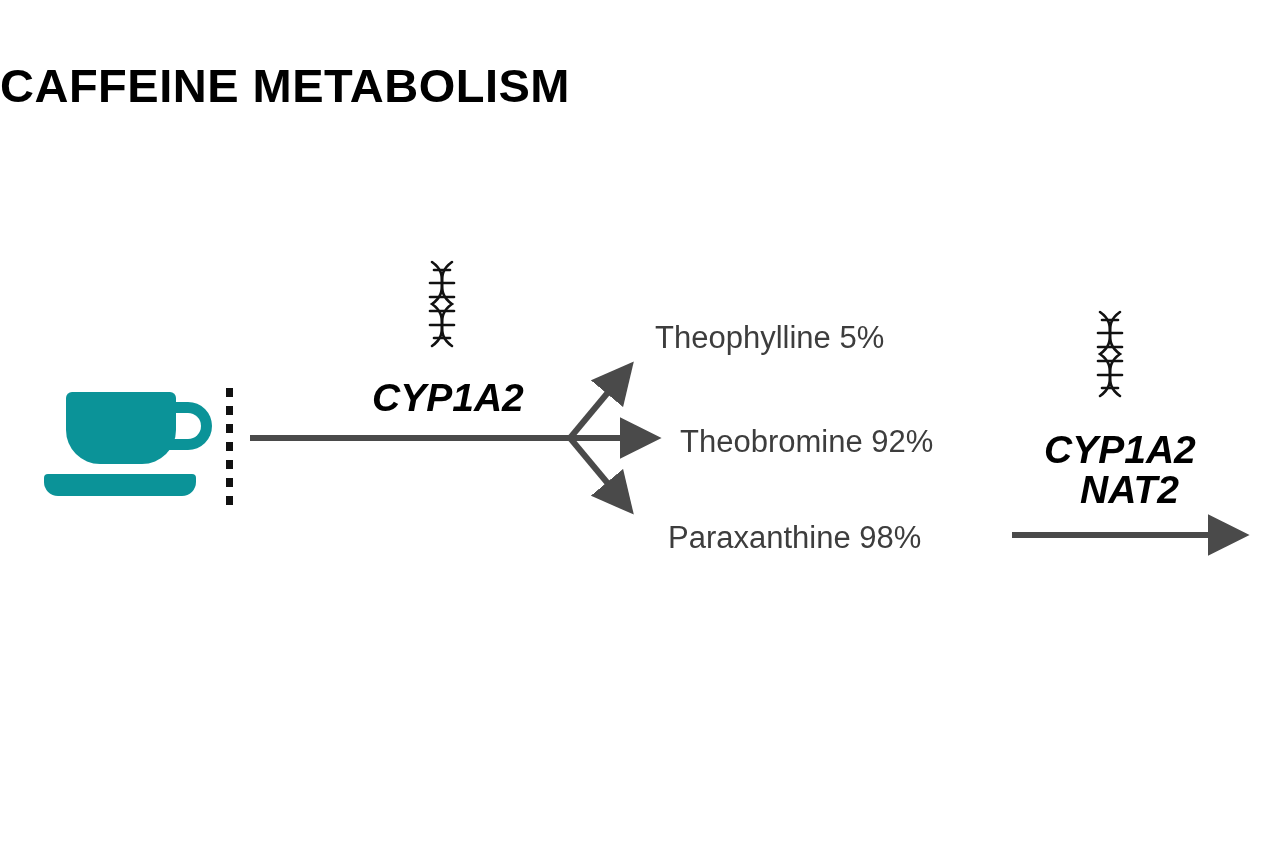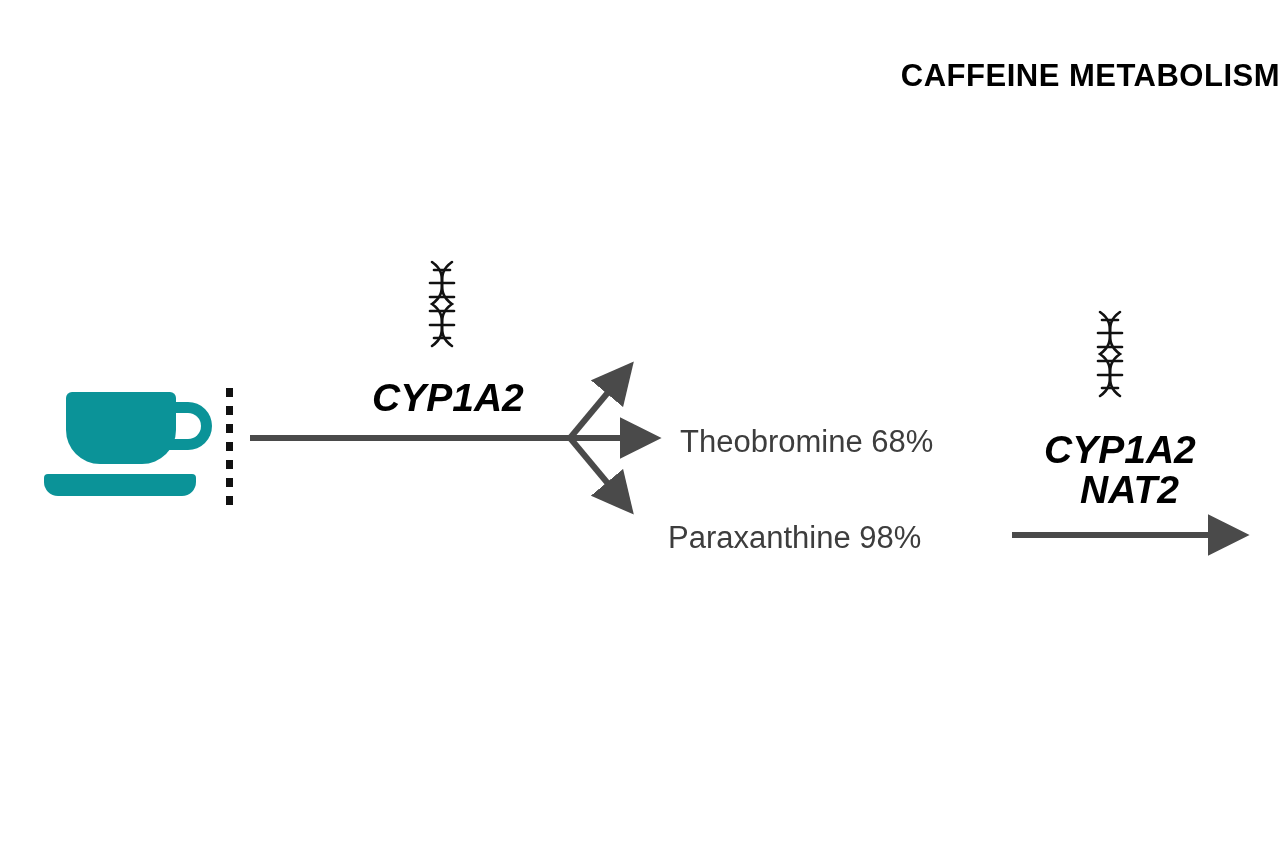--- a/index.html
+++ b/index.html
@@ -18,24 +18,24 @@
   #diagram-root {
     position: absolute;
     inset: 0;
   }
 
   .title {
     position: absolute;
     top: 58px;
     left: 0;
     width: 1280px;
-    text-align: right;
+    text-align: left;
     font-family: "Liberation Sans", sans-serif;
     font-weight: bold;
-    font-size: 31px;
+    font-size: 47px;
     letter-spacing: 0.5px;
     color: #000000;
   }
 
   
   .cup-wrap {
     position: absolute;
     left: 44px;
     top: 392px;
     width: 170px;
@@ -143,21 +143,22 @@
     <div class="cup-saucer"></div>
   </div>
 
   <div class="dotted-line"></div>
 
 
   <div class="enzyme enz-cyp-left">CYP1A2</div>
   <div class="enzyme enz-right-1">CYP1A2</div>
   <div class="enzyme enz-right-2">NAT2</div>
 
-  <div class="metabolite m-theobromine">Theobromine 68%</div>
+  <div class="metabolite m-theophylline">Theophylline 5%</div>
+  <div class="metabolite m-theobromine">Theobromine 92%</div>
   <div class="metabolite m-paraxanthine">Paraxanthine 98%</div>
 
   <svg class="overlay" viewBox="0 0 1280 853">
     <defs>
       <marker id="ah" markerWidth="7" markerHeight="7" refX="3.4" refY="3.5" orient="auto">
         <path d="M0,0 L7,3.5 L0,7 z" fill="#4a4a4a"></path>
       </marker>
     </defs>
 
     <g>

